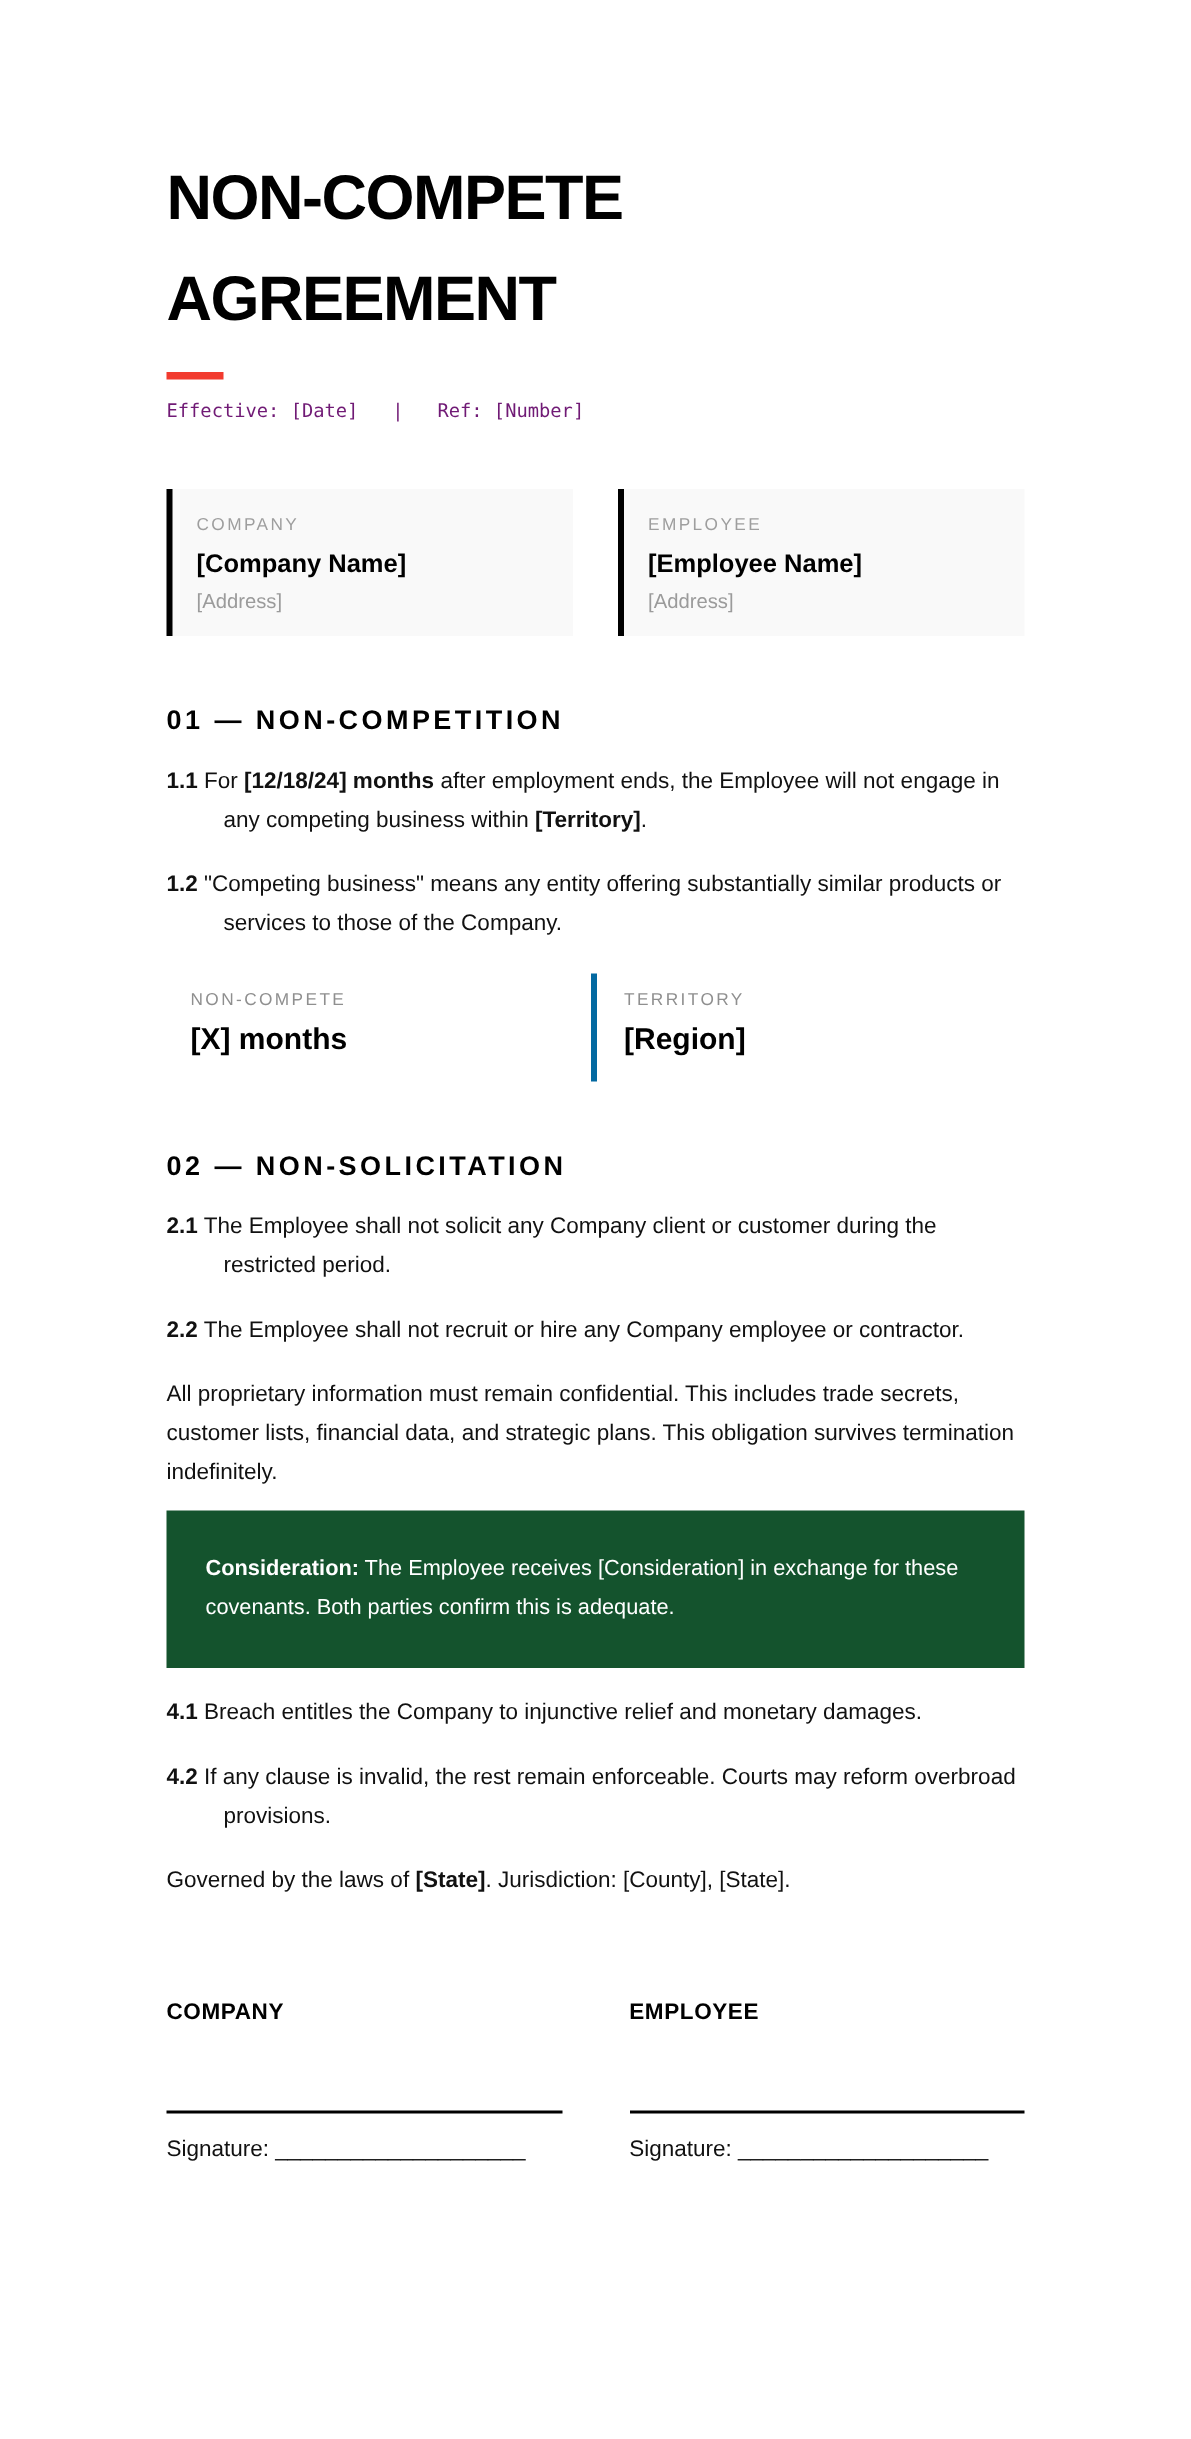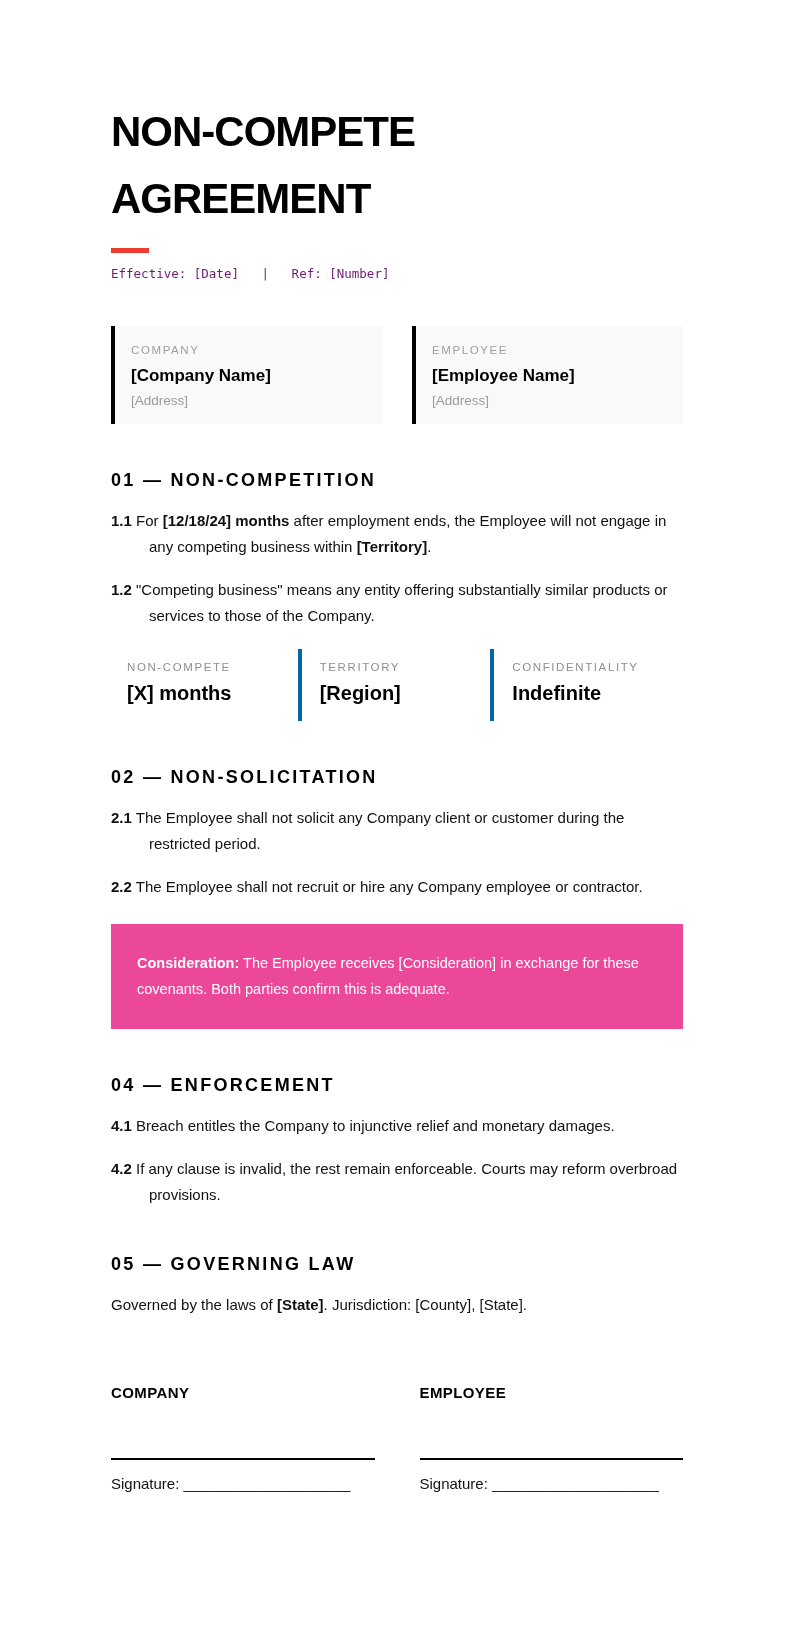--- a/index.html
+++ b/index.html
@@ -79,23 +79,23 @@
 
   
   .stats { display: flex; margin-top: 20px; }
   .stat { flex: 1; padding: 12px 10px 16px 16px; }
   .stat + .stat { border-left: 4px solid #0369a1; padding-left: 18px; }
   .stat-label { font-size: 11.5px; letter-spacing: 1.6px; color: #8f8f8f; }
   .stat-value { font-size: 20px; font-weight: 700; margin-top: 9px; color: #000; }
 
   
   .callout {
-    background: #ec4899;
+    background: #14532d;
     color: #ffffff;
-    margin-top: 24px;
+    margin-top: 12px;
     padding: 26px 28px 27px 26px;
     font-size: 14.5px;
     line-height: 1.8;
   }
 
   
   .signatures {
     display: grid;
     grid-template-columns: 1fr 1fr;
     column-gap: 45px;
@@ -143,38 +143,33 @@
 
   <div class="stats">
     <div class="stat">
       <div class="stat-label">NON-COMPETE</div>
       <div class="stat-value">[X] months</div>
     </div>
     <div class="stat">
       <div class="stat-label">TERRITORY</div>
       <div class="stat-value">[Region]</div>
     </div>
-    <div class="stat">
-      <div class="stat-label">CONFIDENTIALITY</div>
-      <div class="stat-value">Indefinite</div>
-    </div>
   </div>
 
   <h2 class="section-heading">02 — NON-SOLICITATION</h2>
   <p class="clause"><b>2.1</b><span> The Employee shall not solicit any Company client or customer during the restricted period.</span></p>
   <p class="clause"><b>2.2</b><span> The Employee shall not recruit or hire any Company employee or contractor.</span></p>
 
+  <p class="para">All proprietary information must remain confidential. This includes trade secrets, customer lists, financial data, and strategic plans. This obligation survives termination indefinitely.</p>
 
   <div class="callout"><b>Consideration:</b><span> The Employee receives [Consideration] in exchange for these covenants. Both parties confirm this is adequate.</span></div>
 
-  <h2 class="section-heading">04 — ENFORCEMENT</h2>
   <p class="clause"><b>4.1</b><span> Breach entitles the Company to injunctive relief and monetary damages.</span></p>
   <p class="clause"><b>4.2</b><span> If any clause is invalid, the rest remain enforceable. Courts may reform overbroad provisions.</span></p>
 
-  <h2 class="section-heading">05 — GOVERNING LAW</h2>
   <p class="para"><span>Governed by the laws of </span><b>[State]</b><span>. Jurisdiction: [County], [State].</span></p>
 
   <div class="signatures">
     <div class="sig-col">
       <div class="sig-party">COMPANY</div>
       <div class="sig-rule"></div>
       <div class="sig-line">Signature: ____________________</div>
 
     </div>
     <div class="sig-col">

